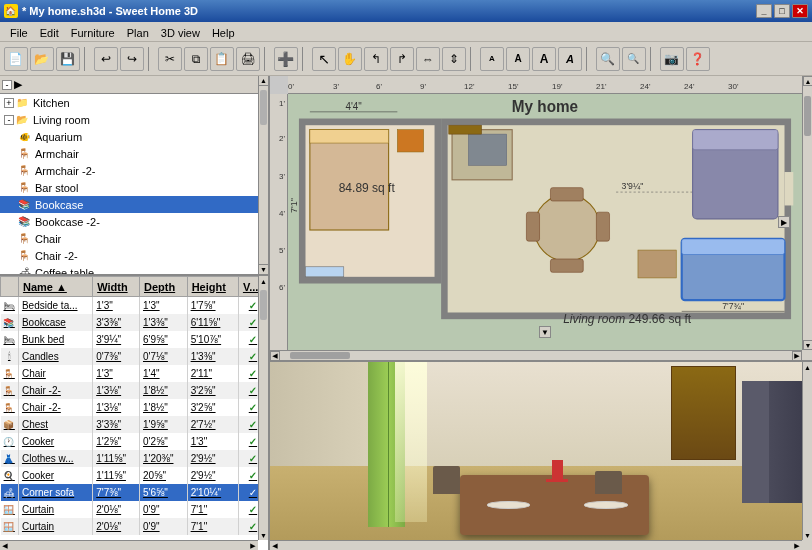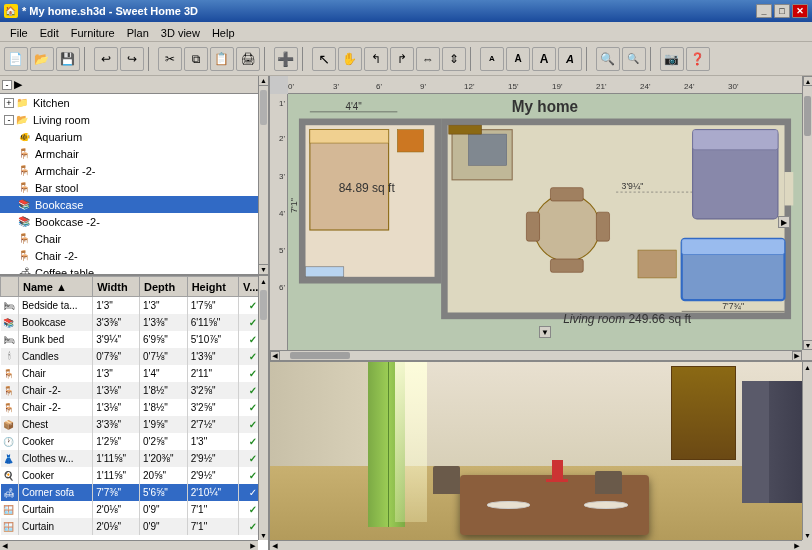--- a/index.html
+++ b/index.html
@@ -100,20 +100,21 @@
     
     #table-area {
       flex: 1;
       background: white;
       overflow-y: auto;
       overflow-x: hidden;
     }
     #data-table {
       width: 100%;
       border-collapse: collapse;
+      text-decoration: underline;
     }
     #data-table thead tr {
       background: #d4d0c8;
       height: 20px;
     }
     #data-table thead th {
       border: 1px solid #a0a0a0;
       padding: 2px 4px;
       text-align: left;
       font-size: 11px;

